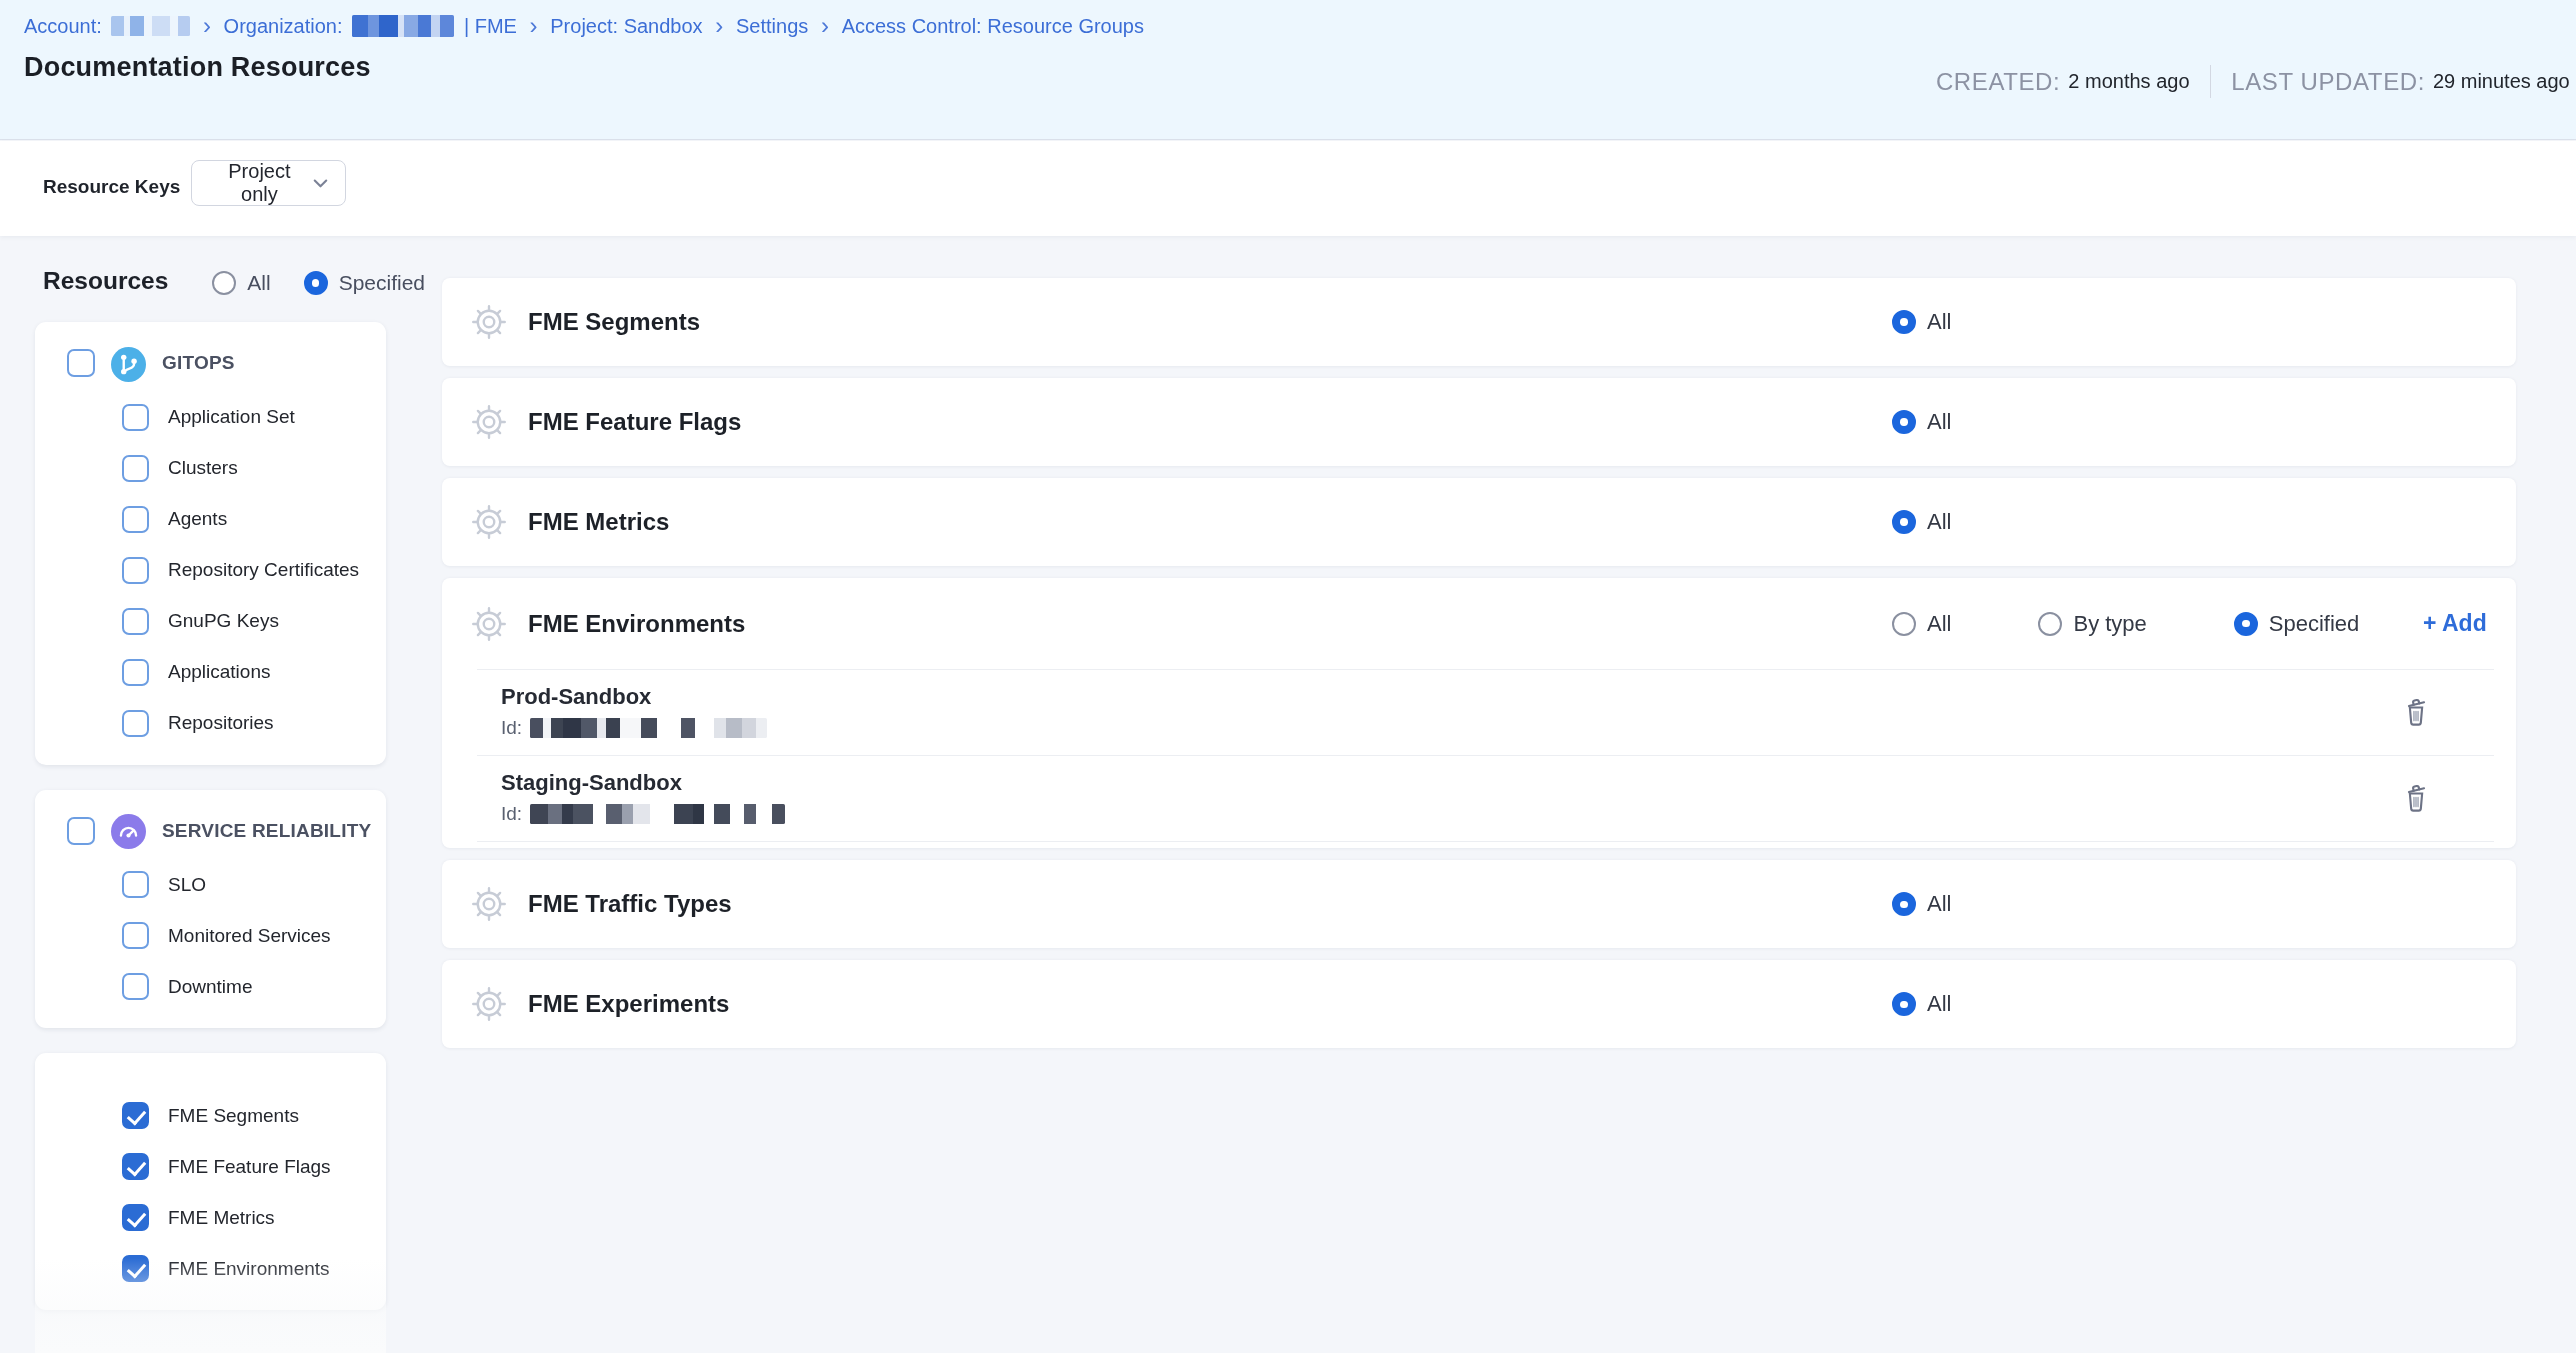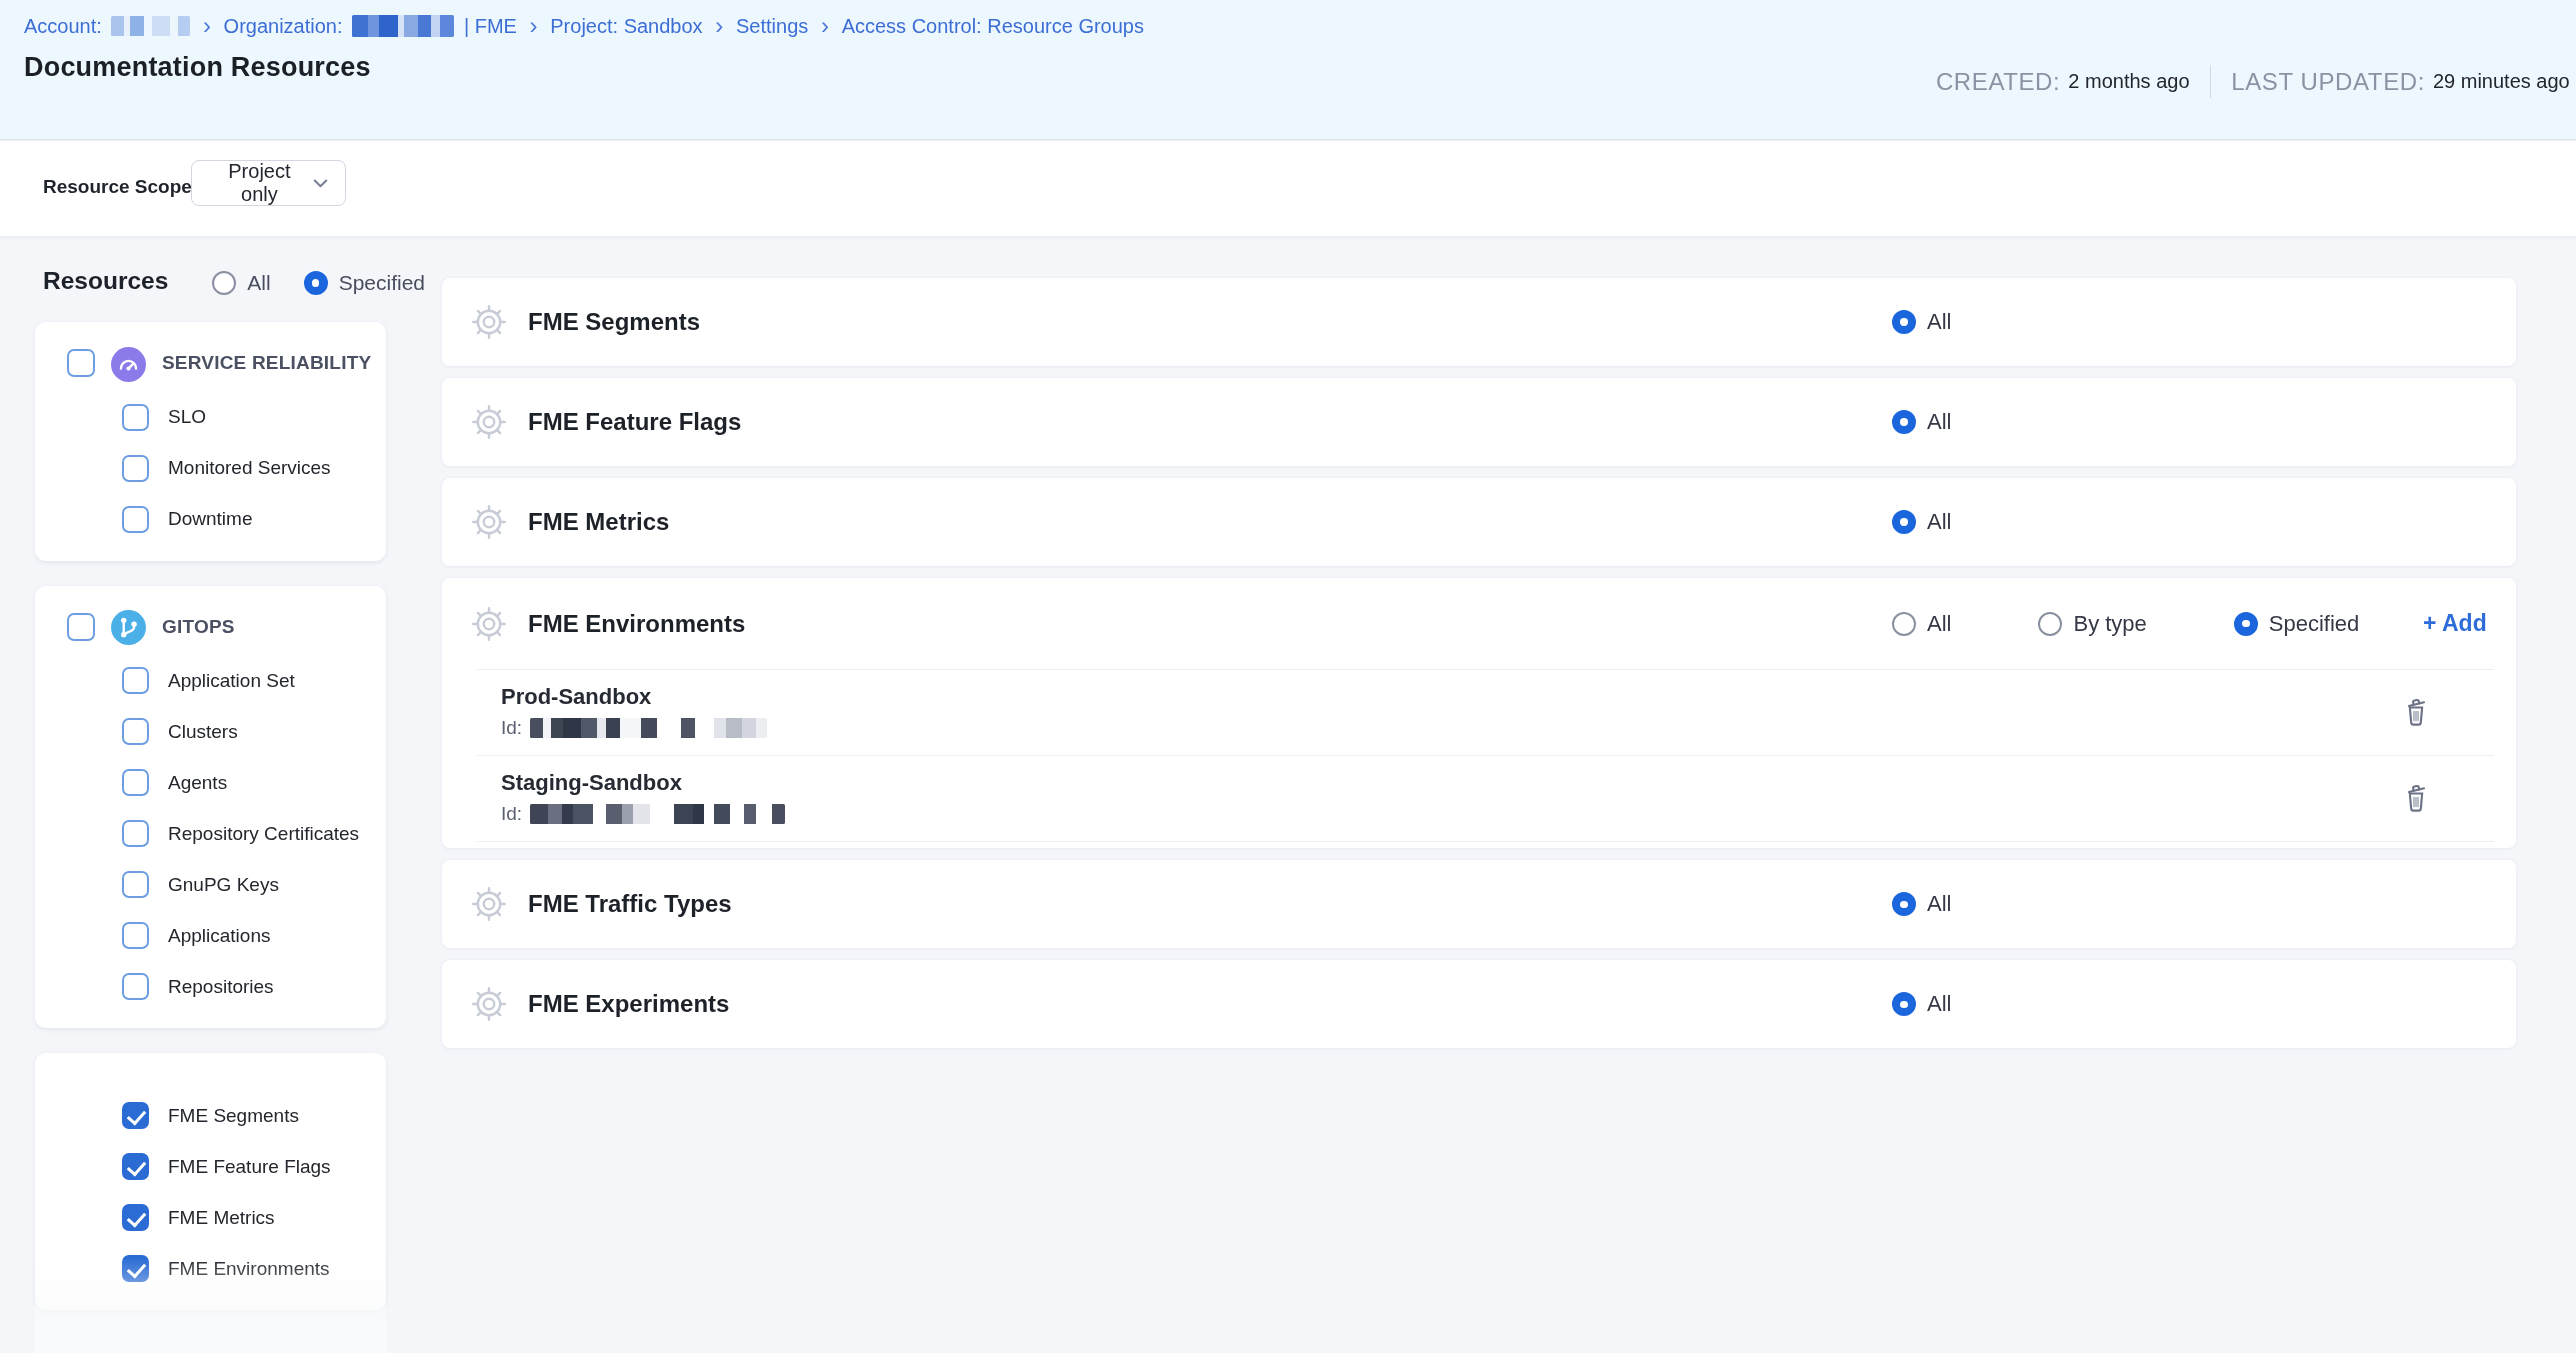--- a/index.html
+++ b/index.html
@@ -136,21 +136,21 @@
   <div class="meta">
     <span class="mlbl">CREATED:</span>
     <span class="mval">2 months ago</span>
     <span class="mdiv"></span>
     <span class="mlbl">LAST UPDATED:</span>
     <span class="mval">29 minutes ago</span>
   </div>
 </header>
 
 <section class="scope-band">
-  <span class="scope-label">Resource Scope</span>
+  <span class="scope-label">Resource Keys</span>
   <button class="scope-select">
     <span>Project only</span>
     <span class="chev">
         <svg viewBox="0 0 24 24" fill="none" stroke="#7b8296" stroke-width="2.2" stroke-linecap="round" stroke-linejoin="round">
           <path d="M6 9.5l6 6 6-6"></path>
         </svg>
       </span>
   </button>
 </section>
 
@@ -162,48 +162,20 @@
         <span class="rlbl">All</span>
       </span>
       <span class="opt">
         <span class="radio sel"></span>
         <span class="rlbl">Specified</span>
       </span>
     </div>
 </div>
 
 <aside class="sidebar-cards">
-    <div class="group-card">
-      <div class="group-head">
-        <span class="cb"></span>
-        <span class="group-icon"><svg viewBox="0 0 44 44">
-            <circle cx="22" cy="22" r="22" fill="#8b7bea"></circle>
-            <g stroke="#fff" stroke-width="3" fill="none" stroke-linecap="round">
-              <path d="M12.5 27a9.5 9.5 0 0 1 19 0"></path>
-              <path d="M22 27l5.5-5.5"></path>
-            </g>
-            <circle cx="22" cy="27" r="2.6" fill="#fff"></circle>
-          </svg></span>
-        <span class="group-name">SERVICE RELIABILITY</span>
-      </div>
-      <div class="group-items">
-        <div class="g-item">
-          <span class="cb"></span>
-          <span class="ilbl">SLO</span>
-        </div>
-        <div class="g-item">
-          <span class="cb"></span>
-          <span class="ilbl">Monitored Services</span>
-        </div>
-        <div class="g-item">
-          <span class="cb"></span>
-          <span class="ilbl">Downtime</span>
-        </div>
-      </div>
-    </div>
     <div class="group-card">
       <div class="group-head">
         <span class="cb"></span>
         <span class="group-icon"><svg viewBox="0 0 44 44">
             <circle cx="22" cy="22" r="22" fill="#4cb0e8"></circle>
             <g stroke="#fff" stroke-width="3" fill="none" stroke-linecap="round">
               <path d="M16 16v12"></path>
               <path d="M29 21c0 7-8 5-11 9"></path>
             </g>
             <circle cx="16" cy="13" r="3.4" fill="#fff"></circle>
@@ -233,20 +205,48 @@
           <span class="cb"></span>
           <span class="ilbl">GnuPG Keys</span>
         </div>
         <div class="g-item">
           <span class="cb"></span>
           <span class="ilbl">Applications</span>
         </div>
         <div class="g-item">
           <span class="cb"></span>
           <span class="ilbl">Repositories</span>
+        </div>
+      </div>
+    </div>
+    <div class="group-card">
+      <div class="group-head">
+        <span class="cb"></span>
+        <span class="group-icon"><svg viewBox="0 0 44 44">
+            <circle cx="22" cy="22" r="22" fill="#8b7bea"></circle>
+            <g stroke="#fff" stroke-width="3" fill="none" stroke-linecap="round">
+              <path d="M12.5 27a9.5 9.5 0 0 1 19 0"></path>
+              <path d="M22 27l5.5-5.5"></path>
+            </g>
+            <circle cx="22" cy="27" r="2.6" fill="#fff"></circle>
+          </svg></span>
+        <span class="group-name">SERVICE RELIABILITY</span>
+      </div>
+      <div class="group-items">
+        <div class="g-item">
+          <span class="cb"></span>
+          <span class="ilbl">SLO</span>
+        </div>
+        <div class="g-item">
+          <span class="cb"></span>
+          <span class="ilbl">Monitored Services</span>
+        </div>
+        <div class="g-item">
+          <span class="cb"></span>
+          <span class="ilbl">Downtime</span>
         </div>
       </div>
     </div>
     <div class="group-card">
       <div class="group-items">
         <div class="g-item">
           <span class="cb checked"></span>
           <span class="ilbl">FME Segments</span>
         </div>
         <div class="g-item">

